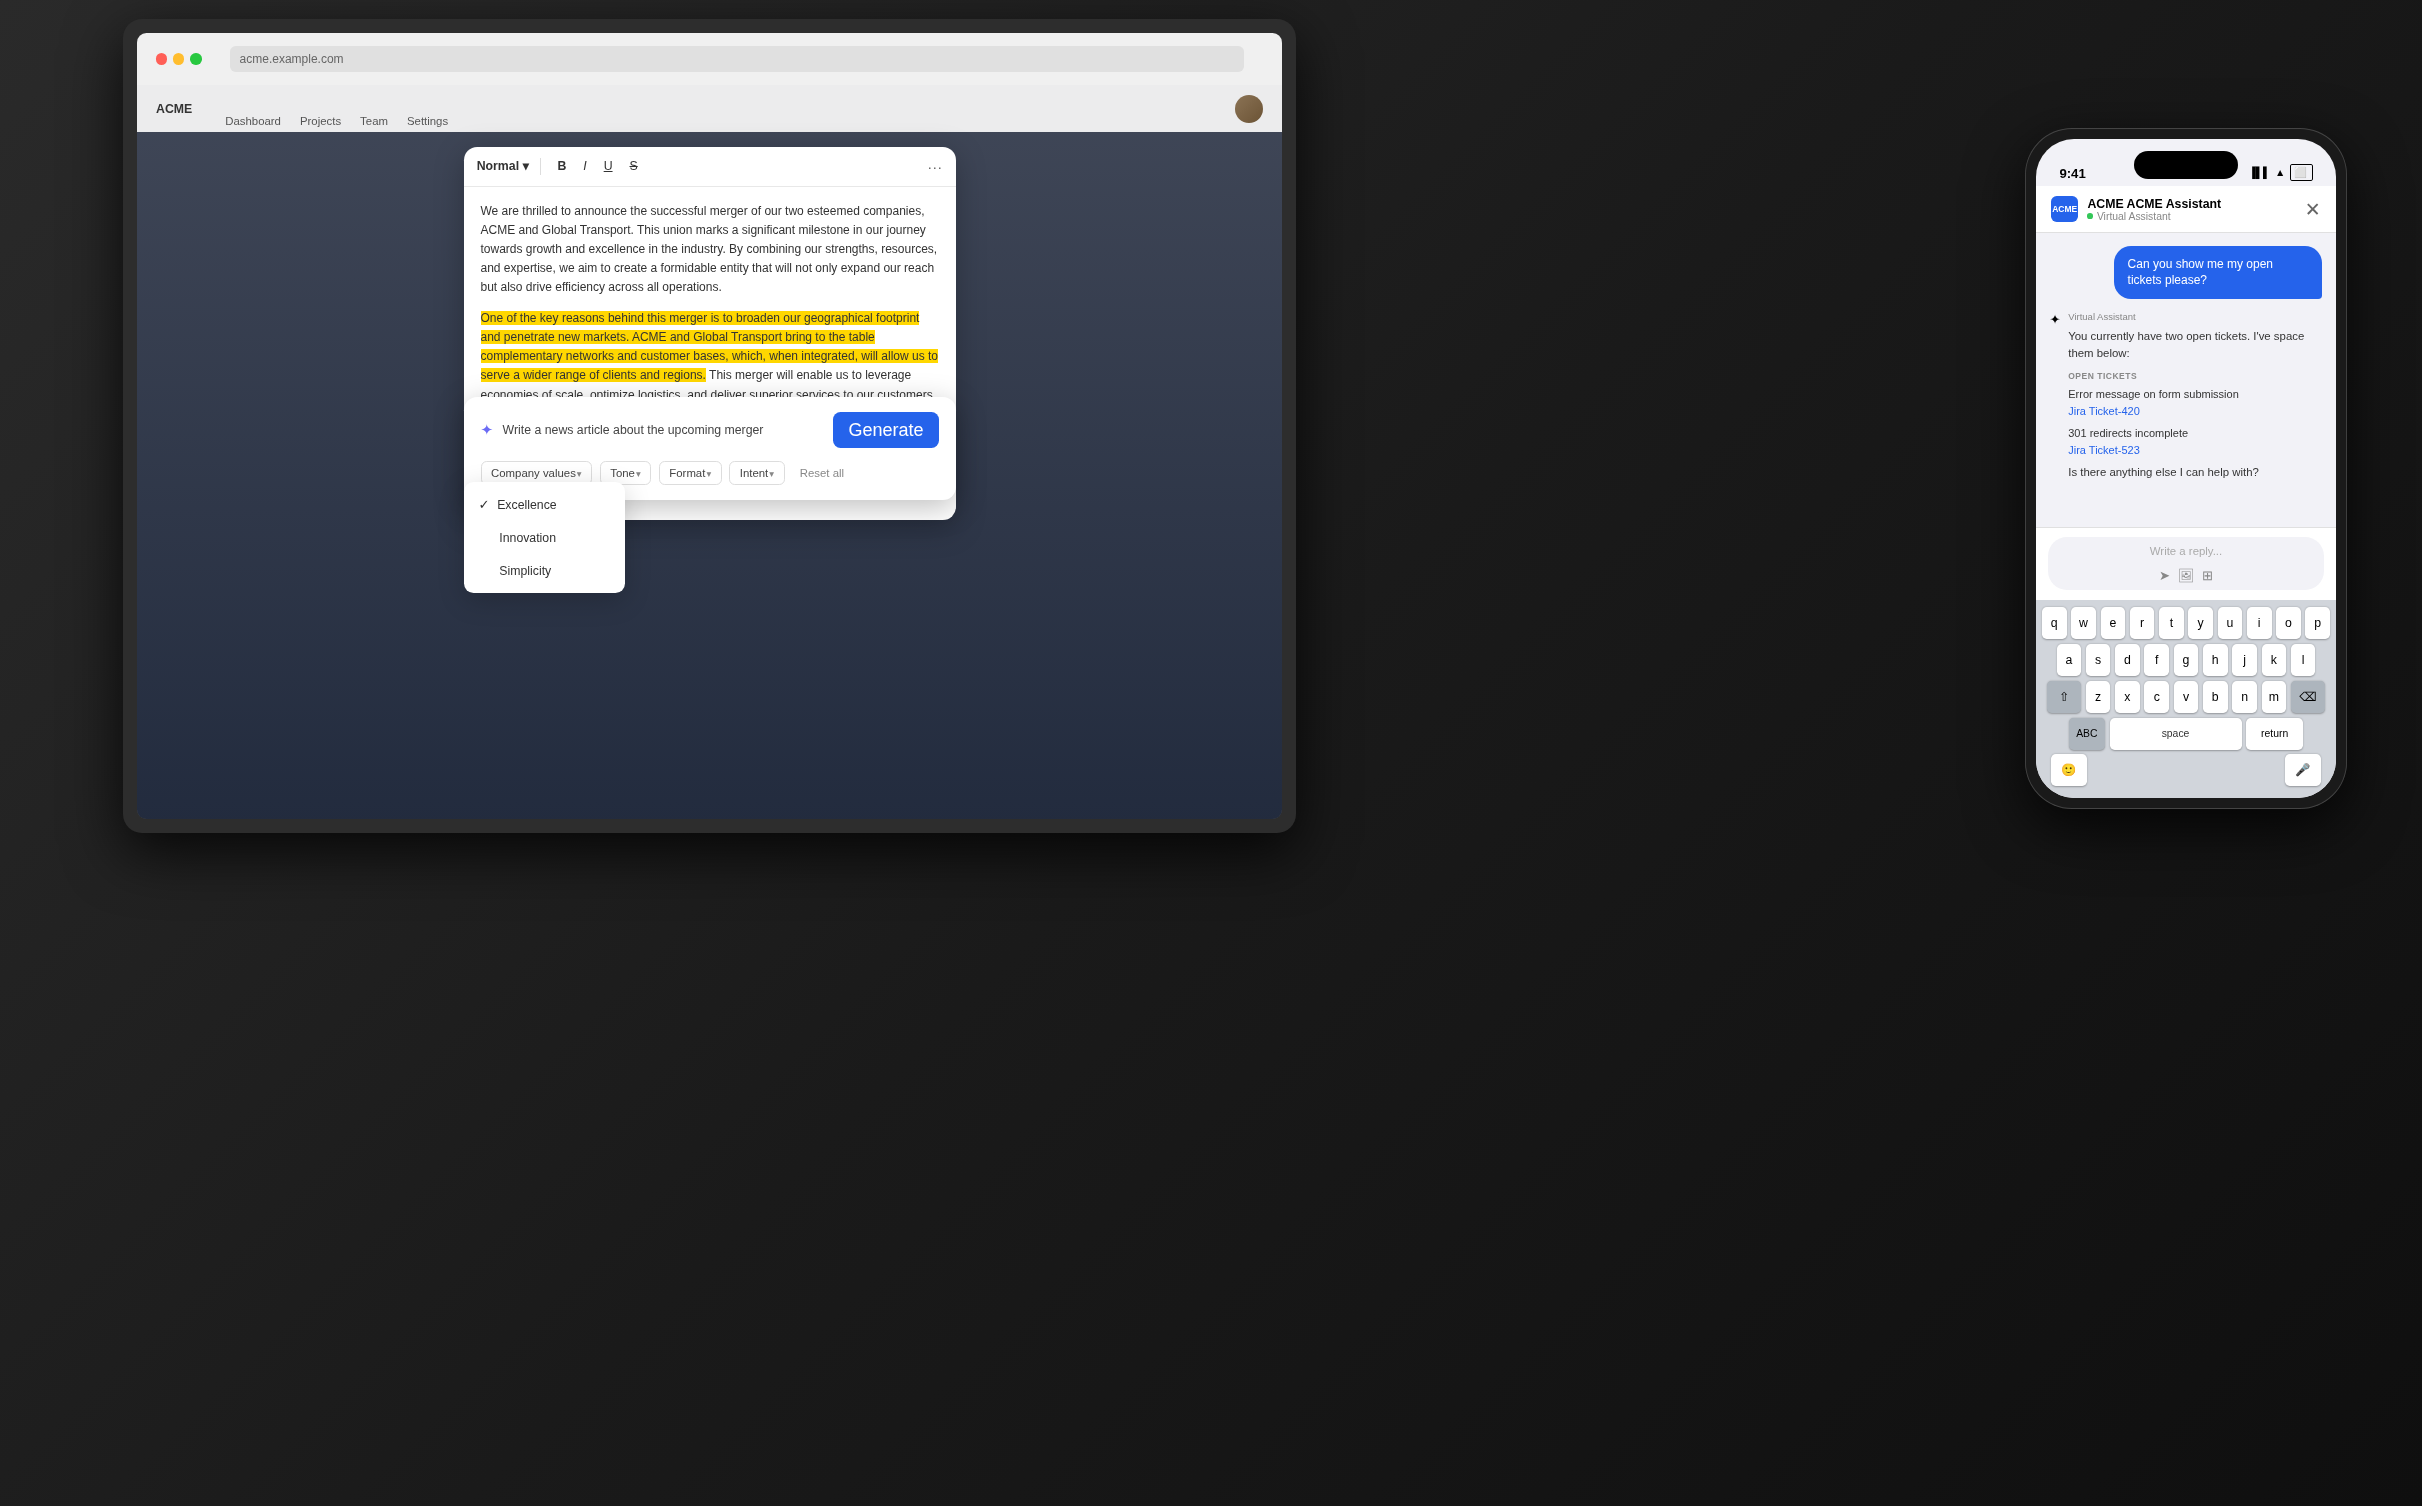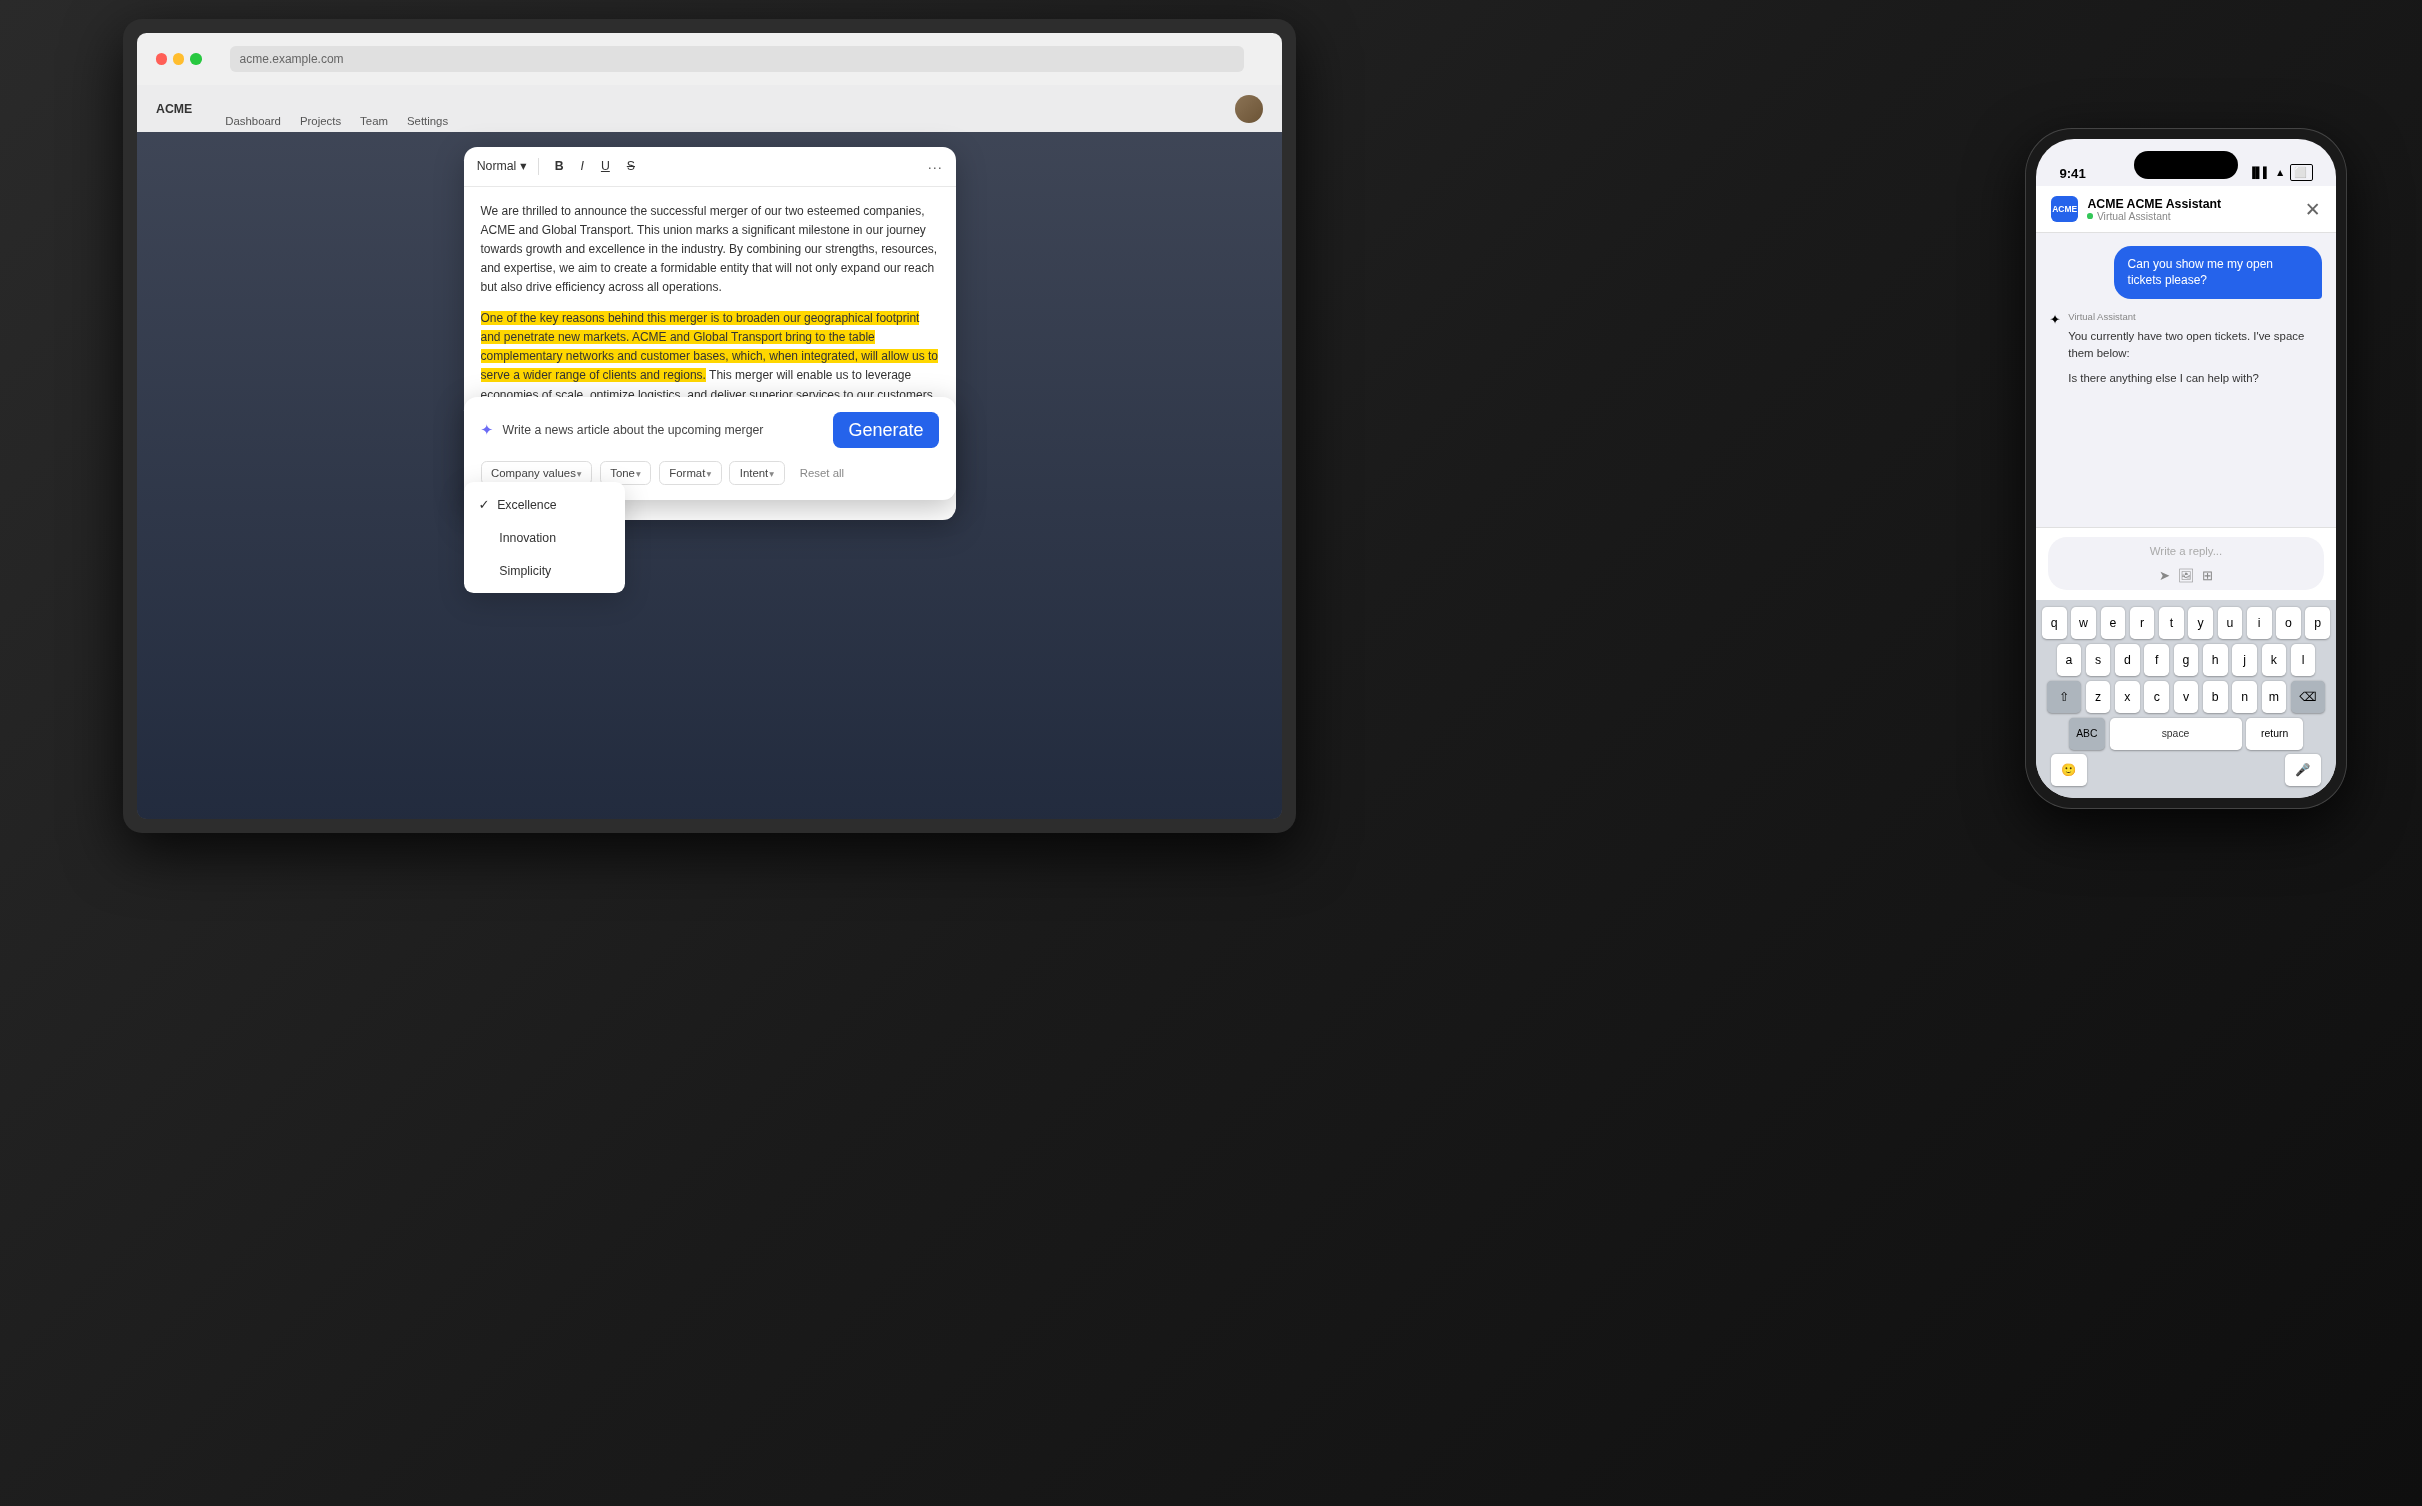--- a/index.html
+++ b/index.html
@@ -139,20 +139,21 @@
       border-bottom: 0.9px solid #e8e8e8;
       gap: 7.6px;
     }
     .toolbar-format-select {
       display: flex;
       align-items: center;
       gap: 3.8px;
       font-size: 12.3px;
       color: #333;
       cursor: pointer;
+      font-weight: bold;
     }
     .toolbar-divider {
       width: 0.9px; height: 17px;
       background: #ddd;
       margin: 0 3.8px;
     }
     .toolbar-btn {
       font-size: 12.3px;
       font-weight: 700;
       color: #333;
@@ -703,20 +704,33 @@
         <div style="display:flex; justify-content:flex-end;">
           <div class="msg-bubble-user">Can you show me my open tickets please?</div>
         </div>
 
         <div class="msg-assistant-row">
           <span class="assistant-sparkle">✦</span>
           <div class="msg-assistant-content">
             <div class="assistant-label">Virtual Assistant</div>
             <div style="margin-bottom:7.6px;">You currently have two open tickets. I've space them below:</div>
 
+            <div class="tickets-section">
+              <div class="tickets-label">OPEN TICKETS</div>
+
+              <div class="ticket-item">
+                <div class="ticket-desc">Error message on form submission</div>
+                <div class="ticket-link">Jira Ticket-420</div>
+              </div>
+
+              <div class="ticket-item">
+                <div class="ticket-desc">301 redirects incomplete</div>
+                <div class="ticket-link">Jira Ticket-523</div>
+              </div>
+            </div>
 
             <div>Is there anything else I can help with?</div>
           </div>
         </div>
       </div>
 
       <div class="chat-input-area">
         <div class="chat-input-row">
           <span class="chat-input-field">Write a reply...</span>
           <div class="chat-input-icons">

